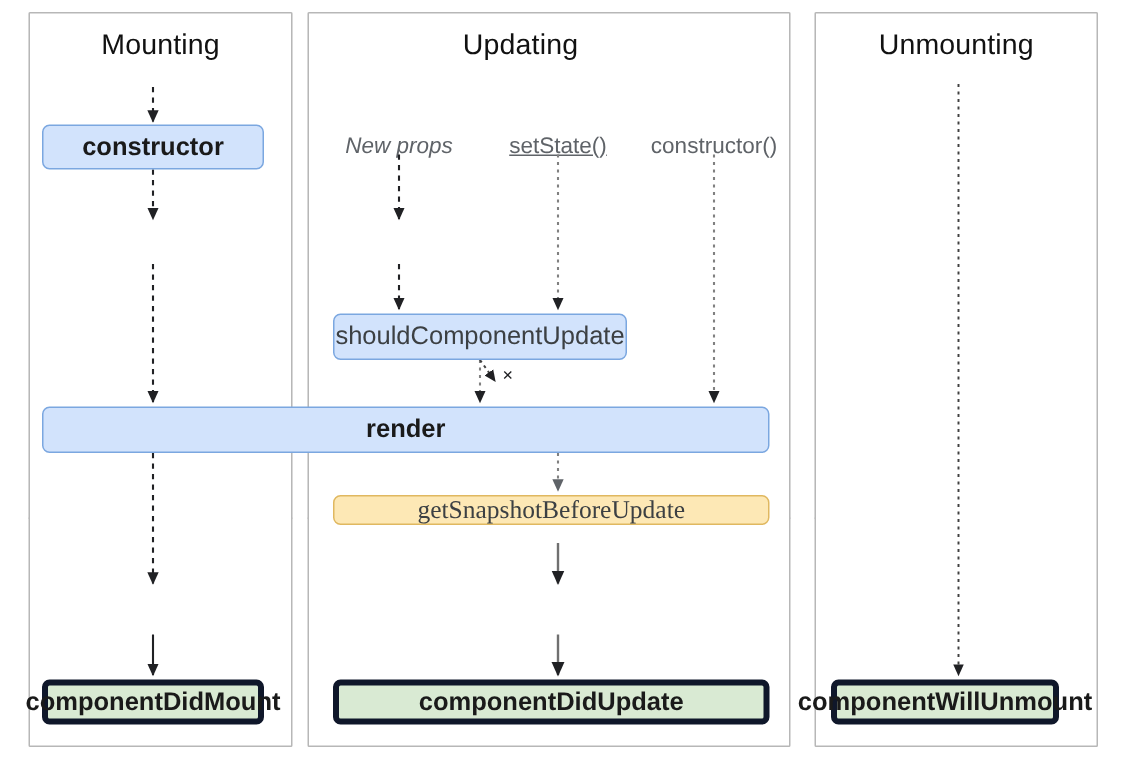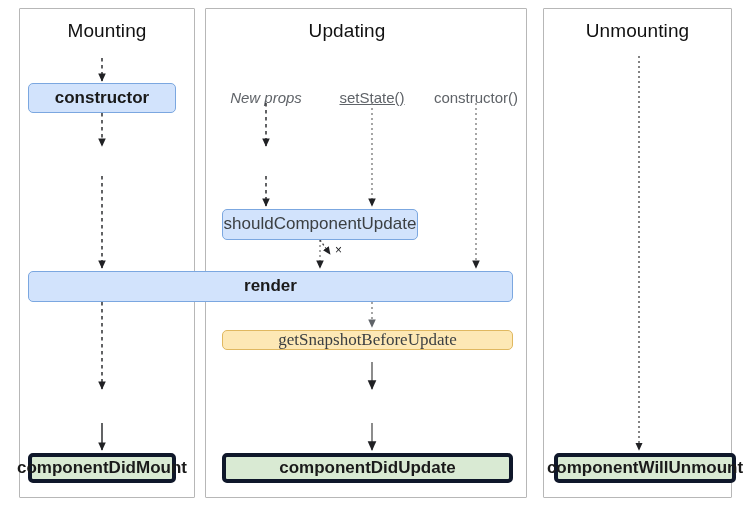--- a/index.html
+++ b/index.html
@@ -163,17 +163,17 @@
 
   <div class="node blue" style="left:222px; top:209px; width:196px; height:31px;">shouldComponentUpdate</div>
 
   <div class="node yellow" style="left:222px; top:330px; width:291px; height:20px;font-family:Liberation Serif, serif;">getSnapshotBeforeUpdate</div>
 
 
   <div class="node green bold" style="left:28px; top:453px; width:148px; height:30px;">componentDidMount</div>
 
   <div class="node green bold" style="left:222px; top:453px; width:291px; height:30px;">componentDidUpdate</div>
 
-  <div class="node green bold" style="left:554px; top:453px; width:182px; height:30px;">componentWillUnmount</div>
+  <div class="node green bold" style="left:554px; top:453px; width:152px; height:30px;">componentWillUnmount</div>
 
   <div class="x-mark" style="left:335px; top:244px;">×</div>
 
 </div>
 
 </body></html>

